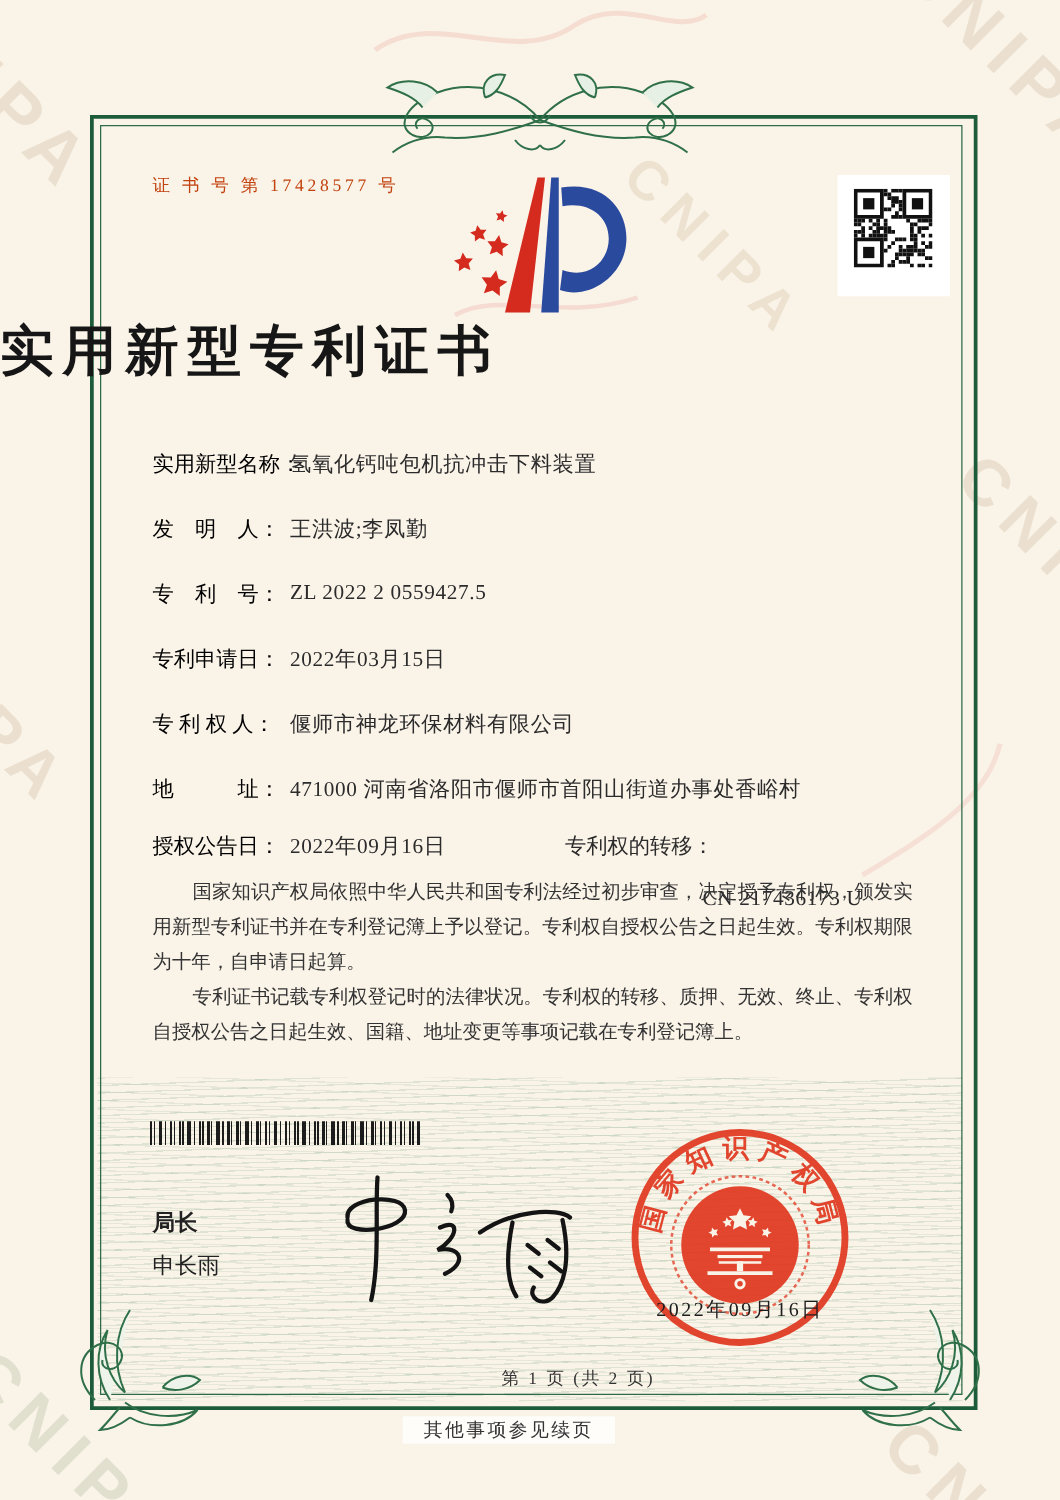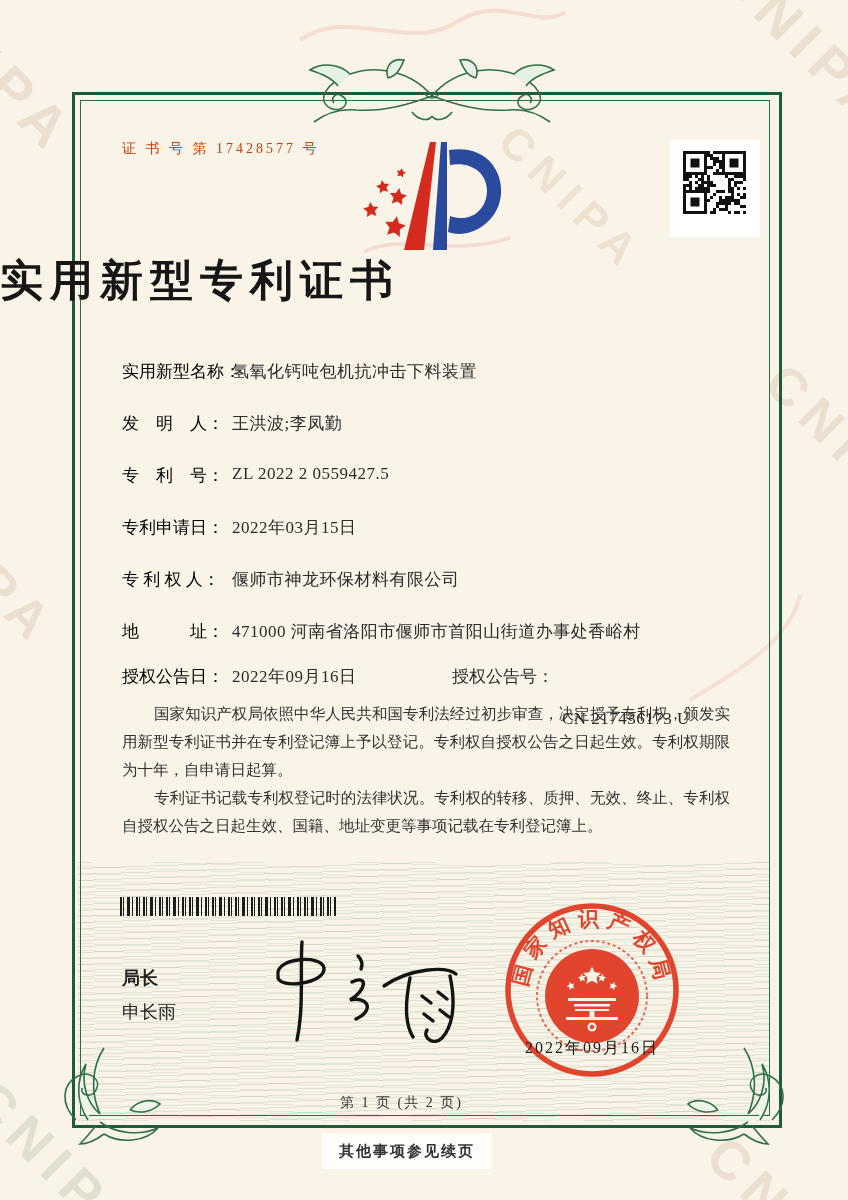--- a/index.html
+++ b/index.html
@@ -58,24 +58,24 @@
   .bureau-role{position:absolute;left:122px;top:966px;font-size:18px;z-index:2;
       font-family:"Liberation Sans","DejaVu Sans",sans-serif;color:#222;font-weight:bold;}
   .bureau-name{position:absolute;left:122px;top:1000px;font-size:18px;z-index:2;
       font-family:"Liberation Sans","DejaVu Sans",sans-serif;color:#222;}
   .signature{position:absolute;left:250px;top:938px;z-index:2;}
   
   .seal{position:absolute;left:500px;top:898px;z-index:3;}
   .seal-date{position:absolute;left:504px;top:1038px;width:176px;text-align:center;z-index:4;
       font-size:16px;letter-spacing:2px;color:#1d1d1d;}
   
-  .page-num{position:absolute;left:340px;top:1094px;width:200px;text-align:left;
+  .page-num{position:absolute;left:324px;top:1094px;width:200px;text-align:right;
       font-size:14px;letter-spacing:2px;color:#333;z-index:2;}
-  .note-box{position:absolute;left:322px;top:1133px;width:170px;height:36px;background:#fefdfa;
-      z-index:2;display:flex;align-items:center;justify-content:center;font-weight:bold;}
+  .note-box{position:absolute;left:322px;top:1133px;width:170px;height:22px;background:#fefdfa;
+      z-index:2;display:flex;align-items:center;justify-content:center;}
   .note-box span{font-size:15px;letter-spacing:2px;color:#333;}
 </style>
 </head>
 <body>
 
 <div class="page">
 
   <svg width="0" height="0" style="position:absolute">
     <defs>
       <polygon id="st" points="0,-10 2.94,-4.05 9.51,-3.09 4.76,1.55 5.88,8.09 0,5 -5.88,8.09 -4.76,1.55 -9.51,-3.09 -2.94,-4.05"></polygon>
@@ -309,21 +309,21 @@
     <span class="flabel">专 利 权 人：</span>
     <span class="fvalue">偃师市神龙环保材料有限公司</span>
   </div>
   <div class="row" style="top:620px">
     <span class="flabel">地　　　址：</span>
     <span class="fvalue">471000 河南省洛阳市偃师市首阳山街道办事处香峪村</span>
   </div>
   <div class="row" style="top:665px">
     <span class="flabel">授权公告日：</span>
     <span class="fvalue">2022年09月16日</span>
-    <span class="flabel2">授权公告号：</span>
+    <span class="flabel2">专利权的转移：</span>
     <span class="fvalue2">CN 217436173 U</span>
   </div>
 
   <div class="body-text">
     <p>国家知识产权局依照中华人民共和国专利法经过初步审查，决定授予专利权，颁发实用新型专利证书并在专利登记簿上予以登记。专利权自授权公告之日起生效。专利权期限为十年，自申请日起算。</p>
     <p>专利证书记载专利权登记时的法律状况。专利权的转移、质押、无效、终止、专利权自授权公告之日起生效、国籍、地址变更等事项记载在专利登记簿上。</p>
   </div>
 
   <div class="barcode"></div>
 

